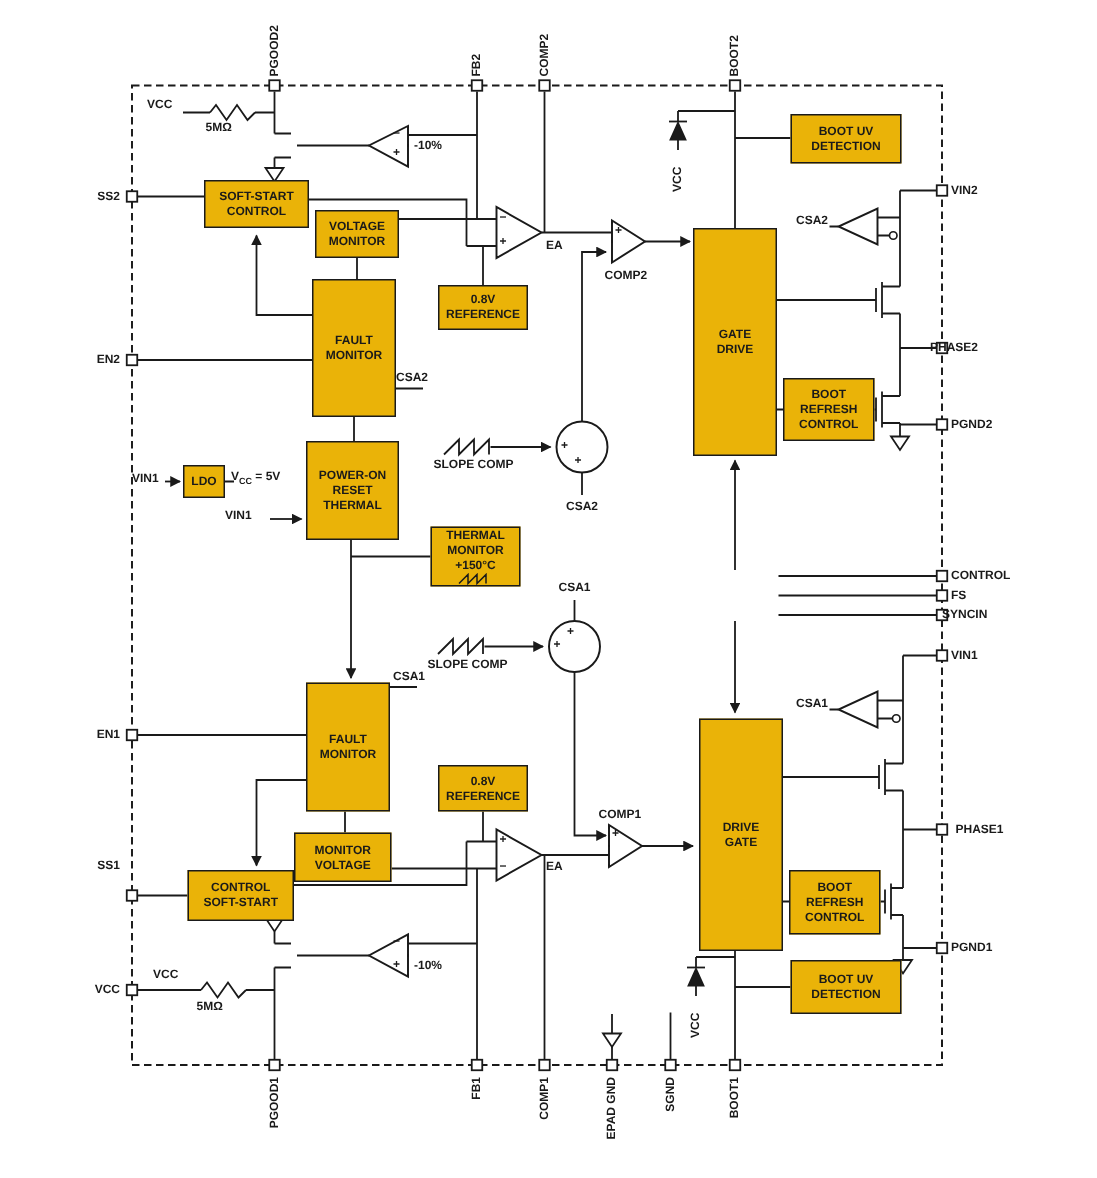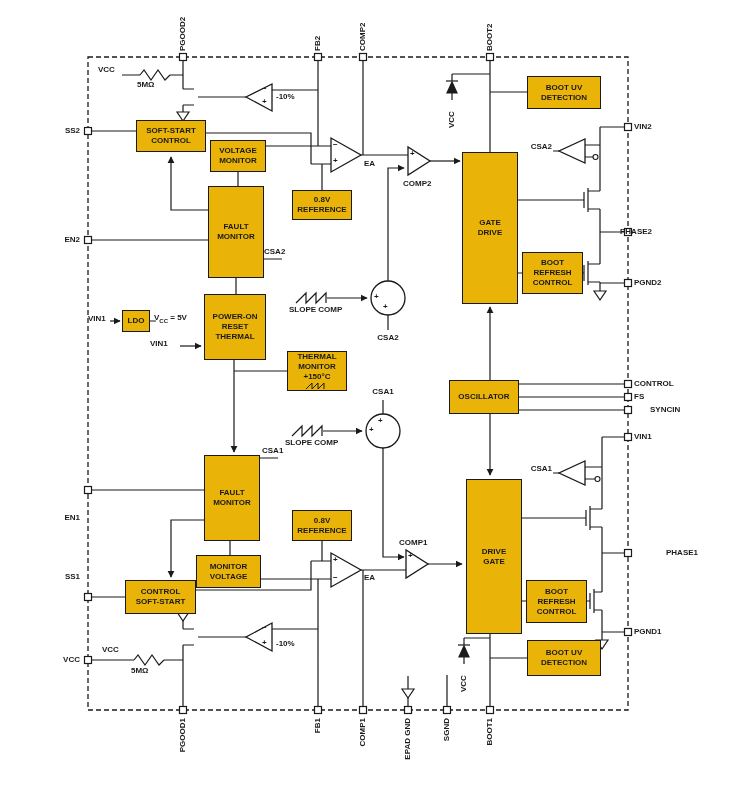--- a/index.html
+++ b/index.html
@@ -171,21 +171,20 @@
   </div>
   <div class="blk" style="left:292px;top:190px;width:60px;height:30px">0.8V
 REFERENCE</div>
   <div class="blk" style="left:462px;top:152px;width:56px;height:152px">GATE
 DRIVE</div>
   <div class="blk" style="left:527px;top:76px;width:74px;height:33px">BOOT UV
 DETECTION</div>
   <div class="blk" style="left:522px;top:252px;width:61px;height:42px">BOOT
 REFRESH
 CONTROL</div>
-  <div class="blk" style="left:449px;top:380px;width:70px;height:34px">OSCILLATOR</div>
   <div class="blk" style="left:204px;top:455px;width:56px;height:86px">FAULT
 MONITOR</div>
   <div class="blk" style="left:196px;top:555px;width:65px;height:33px">MONITOR
 VOLTAGE</div>
   <div class="blk" style="left:125px;top:580px;width:71px;height:34px">CONTROL
 SOFT-START</div>
   <div class="blk" style="left:292px;top:510px;width:60px;height:31px">0.8V
 REFERENCE</div>
   <div class="blk" style="left:466px;top:479px;width:56px;height:155px">DRIVE
 GATE</div>
@@ -202,32 +201,32 @@
 
   <div class="lbl rot rgt" style="left:178px;top:776px;width:58px">PGOOD1</div>
   <div class="lbl rot rgt" style="left:313px;top:776px;width:58px">FB1</div>
   <div class="lbl rot rgt" style="left:358px;top:776px;width:58px">COMP1</div>
   <div class="lbl rot rgt" style="left:403px;top:776px;width:58px">EPAD GND</div>
   <div class="lbl rot rgt" style="left:442px;top:776px;width:58px">SGND</div>
   <div class="lbl rot rgt" style="left:485px;top:776px;width:58px">BOOT1</div>
 
   <div class="lbl rgt" style="left:46px;top:126px;width:34px">SS2</div>
   <div class="lbl rgt" style="left:46px;top:235px;width:34px">EN2</div>
-  <div class="lbl rgt" style="left:46px;top:513px;width:34px">EN1</div>
+  <div class="lbl rgt" style="left:46px;top:485px;width:34px">EN1</div>
   <div class="lbl rgt" style="left:46px;top:572px;width:34px">SS1</div>
   <div class="lbl rgt" style="left:46px;top:655px;width:34px">VCC</div>
 
   <div class="lbl" style="left:634px;top:122px">VIN2</div>
   <div class="lbl" style="left:620px;top:227px">PHASE2</div>
   <div class="lbl" style="left:634px;top:278px">PGND2</div>
   <div class="lbl" style="left:634px;top:379px">CONTROL</div>
   <div class="lbl" style="left:634px;top:392px">FS</div>
-  <div class="lbl" style="left:650px;top:405px">SYNCIN</div>
+  <div class="lbl" style="left:628px;top:405px">SYNCIN</div>
   <div class="lbl" style="left:634px;top:432px">VIN1</div>
-  <div class="lbl" style="left:666px;top:548px">PHASE1</div>
+  <div class="lbl" style="left:637px;top:548px">PHASE1</div>
   <div class="lbl" style="left:634px;top:627px">PGND1</div>
 
   <div class="lbl" style="left:98px;top:65px">VCC</div>
   <div class="lbl" style="left:137px;top:80px">5MΩ</div>
   <div class="lbl" style="left:276px;top:92px">-10%</div>
   <div class="lbl" style="left:364px;top:159px">EA</div>
   <div class="lbl" style="left:403px;top:179px">COMP2</div>
   <div class="lbl rgt" style="left:520px;top:142px;width:32px">CSA2</div>
   <div class="lbl ctr" style="left:368px;top:333px;width:40px">CSA2</div>
   <div class="lbl" style="left:264px;top:247px">CSA2</div>

